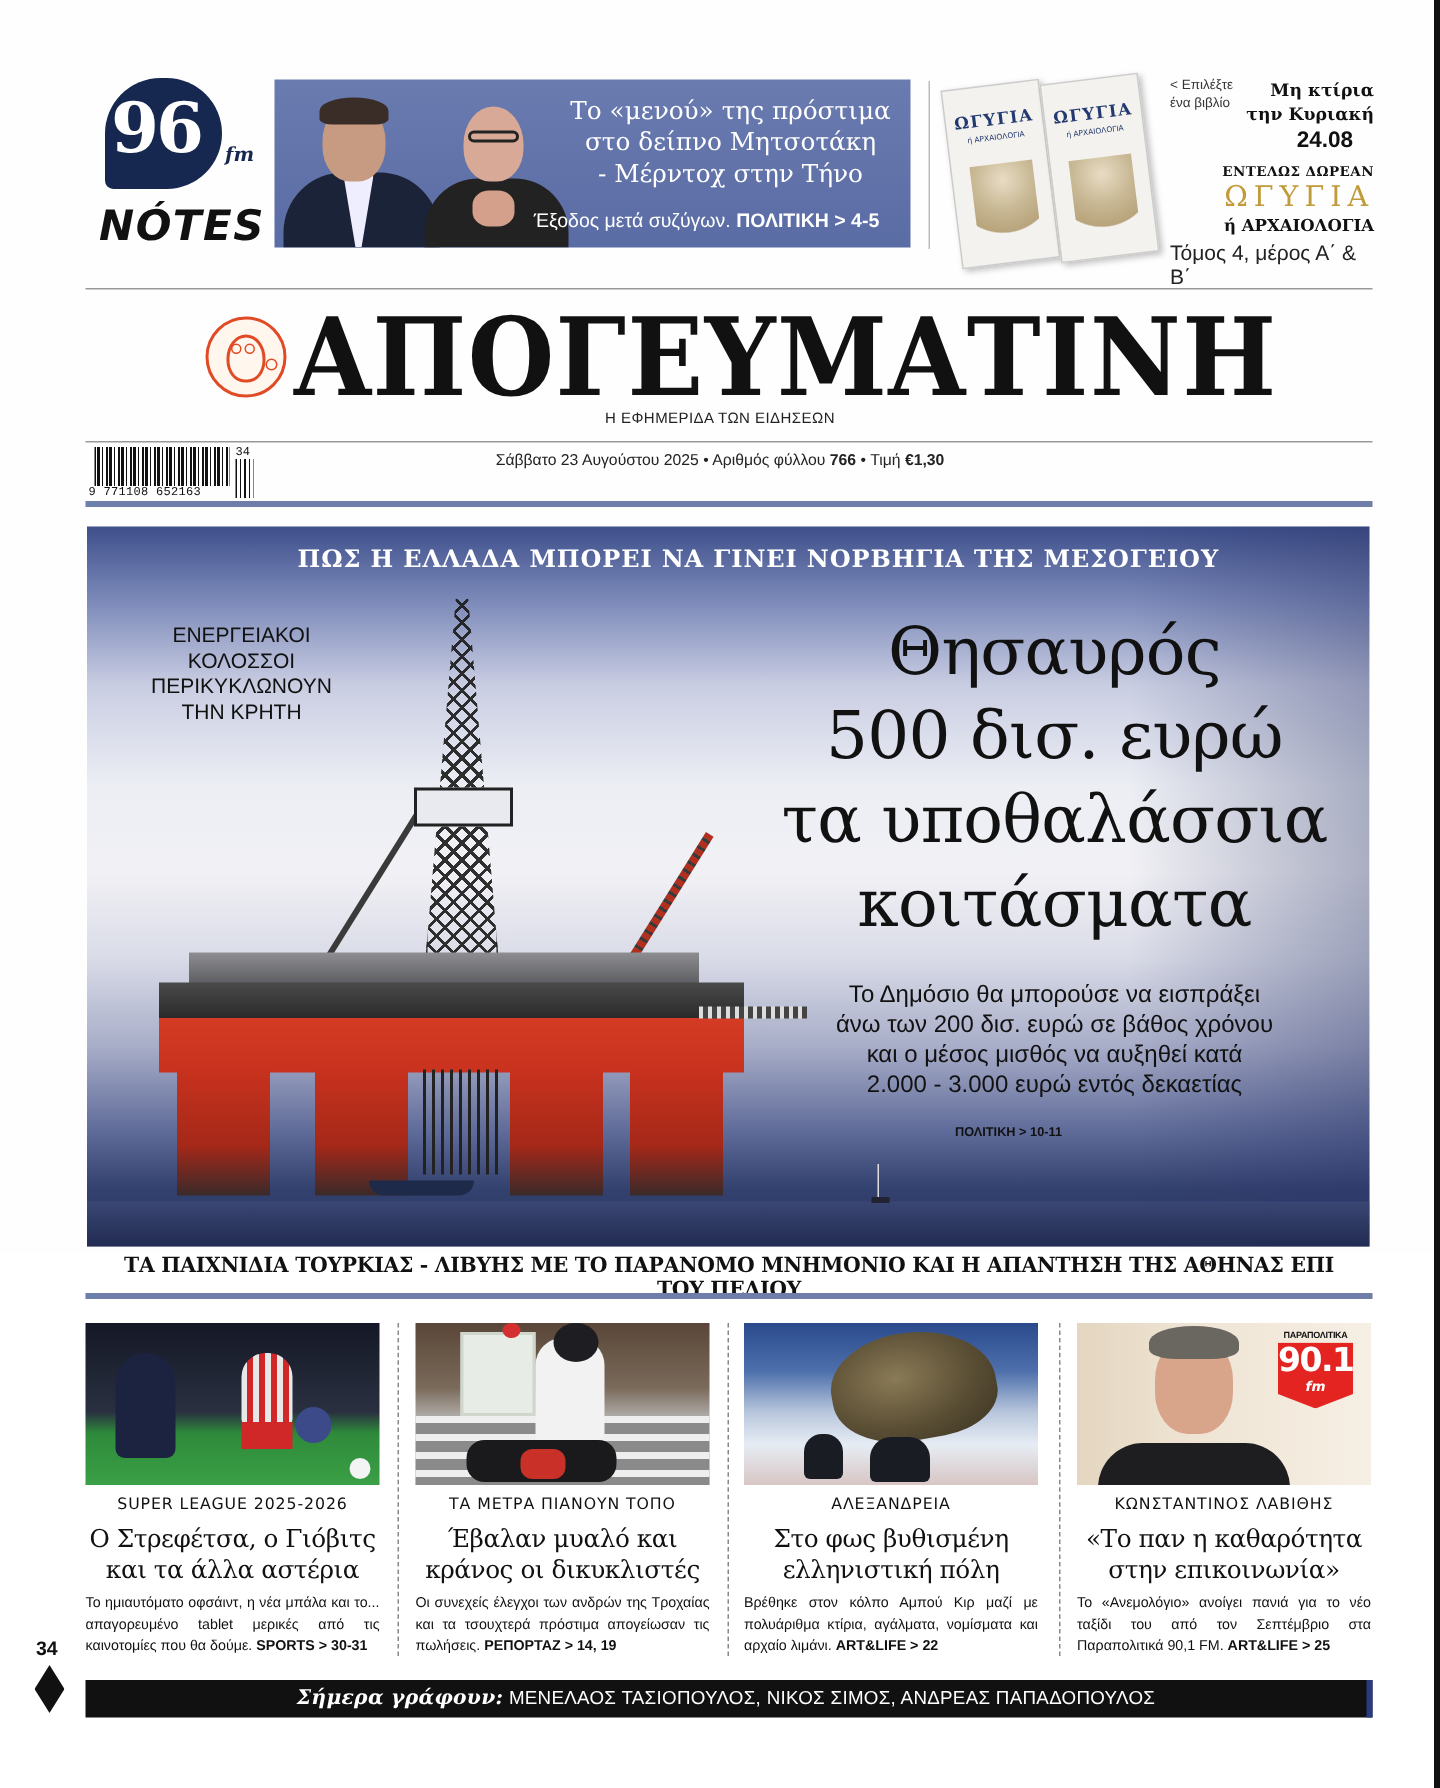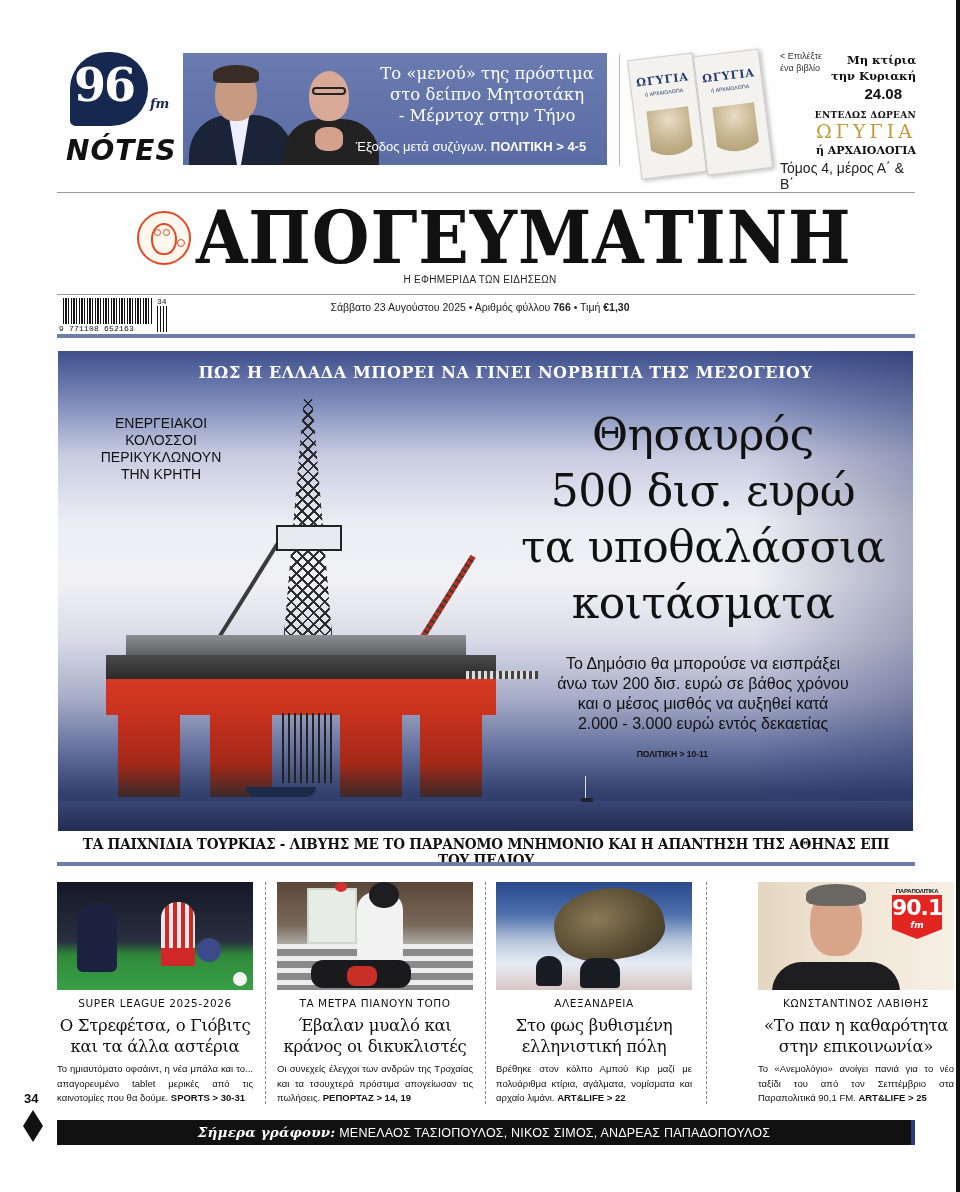--- a/index.html
+++ b/index.html
@@ -107,21 +107,21 @@
   .subhead { position: absolute; left: 57px; top: 836px; width: 858px; text-align: center; font-family: "DejaVu Serif", serif; font-weight: bold; font-size: 14px; color: #111; letter-spacing: -0.2px; transform: scaleX(0.97); }
   .bluebar2 { position: absolute; left: 57px; top: 862px; width: 858px; height: 4px; background: #6f7ea8; }
 
   
   .story { position: absolute; top: 882px; width: 196px; height: 226px; }
   .story .photo { position: absolute; left: 0; top: 0; width: 196px; height: 108px; overflow: hidden; }
   .story .section { position: absolute; left: 0; top: 115px; width: 100%; text-align: center; font-family: "DejaVu Sans", sans-serif; font-size: 10.5px; letter-spacing: 0.6px; color: #111; }
   .story .title { position: absolute; left: -6px; top: 133px; width: calc(100% + 12px); text-align: center; font-family: "DejaVu Serif", serif; font-size: 16.5px; line-height: 21px; color: #111; letter-spacing: -0.3px; }
   .story .body { position: absolute; left: 0; top: 180px; width: 100%; font-family: "Liberation Sans", sans-serif; font-size: 9.5px; line-height: 14.5px; color: #111; text-align: justify; }
   .story .body b { font-weight: bold; margin-top: 47px; }
-  .s1 { left: 57px; } .s2 { left: 277px; } .s3 { left: 496px; } .s4 { left: 758px; }
+  .s1 { left: 57px; } .s2 { left: 277px; } .s3 { left: 496px; } .s4 { left: 718px; }
   .dsep { position: absolute; top: 882px; width: 0; height: 222px; border-left: 1px dashed #888; }
   .d1 { left: 265px; } .d2 { left: 485px; } .d3 { left: 706px; }
 
   
   .ph-foot { background: linear-gradient(180deg, #141826 0%, #2a3040 55%, #2e8a3a 68%, #3aa046 100%); }
   .ph-foot .pl1 { position: absolute; left: 20px; top: 20px; width: 40px; height: 70px; background: #1c2340; border-radius: 20px 20px 6px 6px; }
   .ph-foot .pl2 { position: absolute; left: 104px; top: 20px; width: 34px; height: 50px; background: repeating-linear-gradient(90deg, #e8e8e8 0 4px, #d02828 4px 8px); border-radius: 16px 16px 6px 6px; }
   .ph-foot .pl2s { position: absolute; left: 104px; top: 66px; width: 34px; height: 18px; background: #d02828; }
   .ph-foot .ball { position: absolute; left: 176px; top: 90px; width: 14px; height: 14px; background: #f4f4f4; border-radius: 50%; }
   .ph-foot .logo { position: absolute; left: 140px; top: 56px; width: 24px; height: 24px; border-radius: 50%; background: #3c4a8a; }

